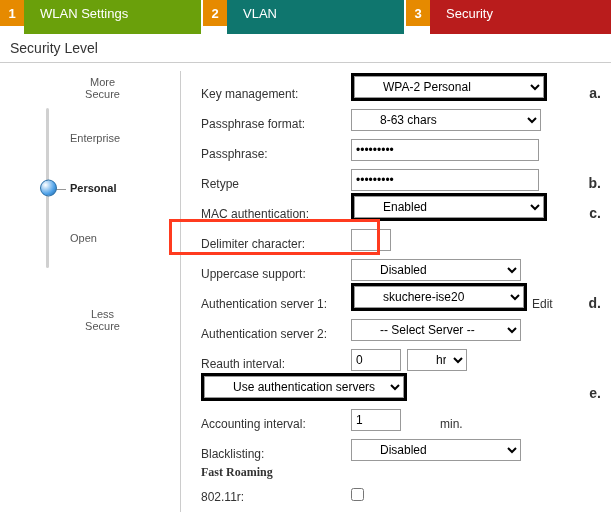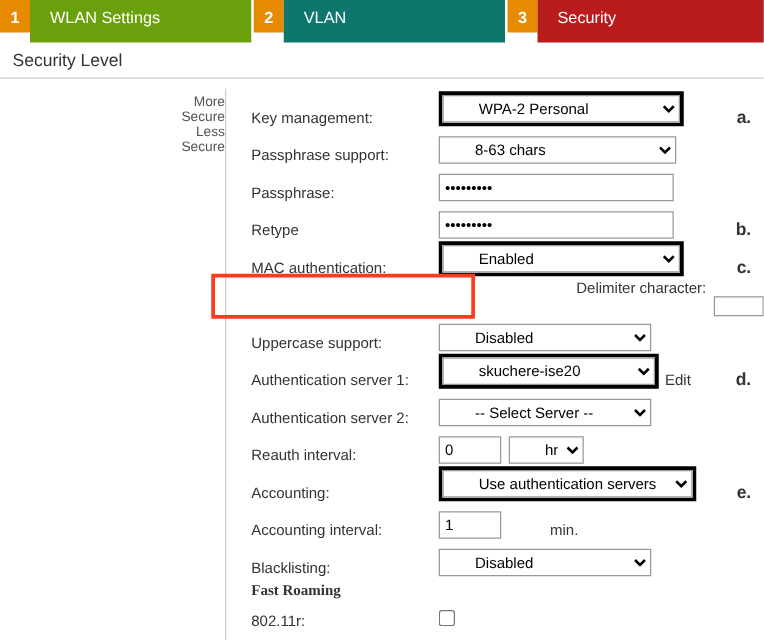--- a/index.html
+++ b/index.html
@@ -66,21 +66,21 @@
 }
 
 .left-col {
   width: 170px;
   padding-top: 5px;
   position: relative;
 }
 .scale-label {
   font-size: 11px;
   color: #555;
-  text-align: right;
+  text-align: center;
   padding-left: 15px;
 }
 .slider-area {
   position: relative;
   margin-top: 8px;
   margin-left: 30px;
   height: 200px;
 }
 .track {
   position: absolute;
@@ -213,55 +213,63 @@
   </div>
 </div>
 
 <div class="heading">Security Level</div>
 
 <div class="body">
 
   <div class="left-col">
     <div class="scale-label" style="white-space:pre-line;">More
 Secure</div>
+    <div class="slider-area">
+      <div class="track"></div>
+      <span class="tick-label" style="top:30px">Enterprise</span>
+      <span class="tick-label selected" style="top:80px">Personal</span>
+      <span class="dash" style="top:80px">—</span>
+      <span class="tick-label" style="top:130px">Open</span>
+      <div class="thumb" style="top:80px"></div>
+    </div>
     <div class="scale-label" style="white-space:pre-line;">Less
 Secure</div>
   </div>
 
   <div class="form-col">
 
     <div class="row">
       <div class="label">Key management:</div>
       <span class="hl-box"><select><option>WPA-2 Personal</option></select></span>
       <span class="callout">a.</span>
     </div>
 
     <div class="row">
-      <div class="label">Passphrase support:</div>
+      <div class="label">Passphrase format:</div>
       <select><option>8-63 chars</option></select>
     </div>
 
     <div class="row">
       <div class="label">Passphrase:</div>
       <input class="pass" type="text" value="•••••••••" style="">
     </div>
 
     <div class="row">
       <div class="label">Retype</div>
       <input class="pass" type="text" value="•••••••••" style="">
       <span class="callout">b.</span>
     </div>
 
     <div class="row">
       <div class="label">MAC authentication:</div>
       <span class="hl-box"><select><option>Enabled</option></select></span>
       <span class="callout">c.</span>
     </div>
 
-    <div class="row" style="position:relative;flex-direction:column;">
+    <div class="row" style="position:relative;">
       <div class="hl-red" style="left:-32px; top:-4px; width:205px; height:30px;"></div>
       <div class="label">Delimiter character:</div>
       <input class="small-input" type="text" style="width: 40px;" value="">
     </div>
 
     <div class="row">
       <div class="label">Uppercase support:</div>
       <select style="width:170px"><option>Disabled</option></select>
     </div>
 
@@ -277,21 +285,20 @@
       <select style="width:170px"><option>-- Select Server --</option></select>
     </div>
 
     <div class="row">
       <div class="label">Reauth interval:</div>
       <input class="small-input" type="text" value="0" style="">
       <select style="width:60px;margin-left:6px"><option>hrs.</option></select>
     </div>
 
     <div class="row">
-      <div class="label">Accounting:</div>
       <span class="hl-box"><select style="width:200px"><option>Use authentication servers</option></select></span>
       <span class="callout">e.</span>
     </div>
 
     <div class="row">
       <div class="label">Accounting interval:</div>
       <input class="small-input" type="text" value="1" style="">
       <span class="unit">min.</span>
     </div>
 

